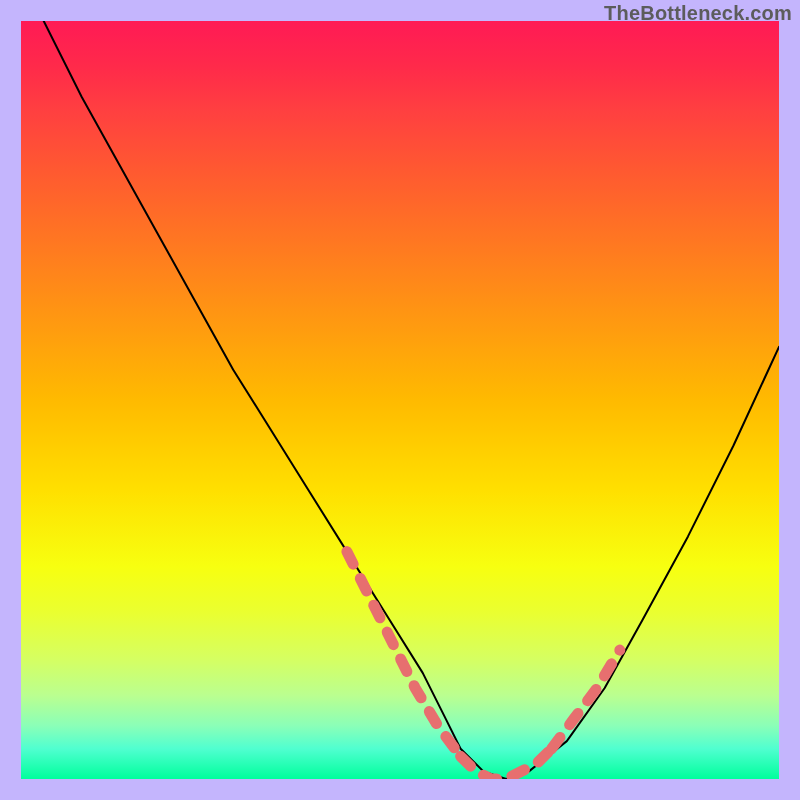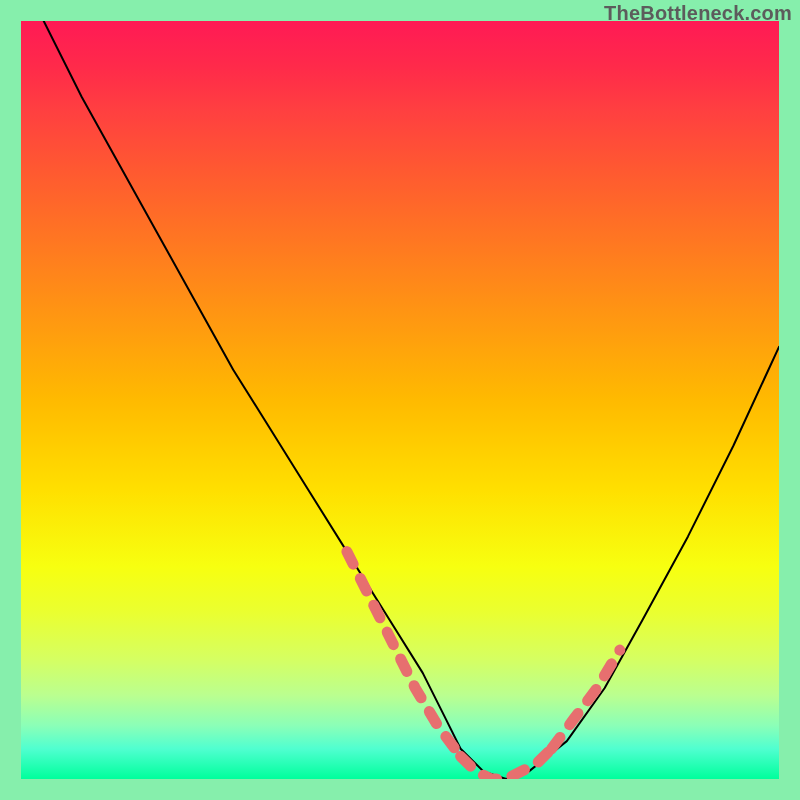--- a/index.html
+++ b/index.html
@@ -9,21 +9,21 @@
     height: 800px;
     background: #000;
     overflow: hidden;
   }
   .frame {
     position: absolute;
     left: 0;
     top: 0;
     width: 800px;
     height: 800px;
-    background: #86efac;
+    background: #c4b5fd;
   }
   .plot-area {
     position: absolute;
     left: 21px;
     top: 21px;
     width: 758px;
     height: 758px;
     background: linear-gradient(to bottom,
       #ff1a55 0%,
       #ff2a4a 6%,

